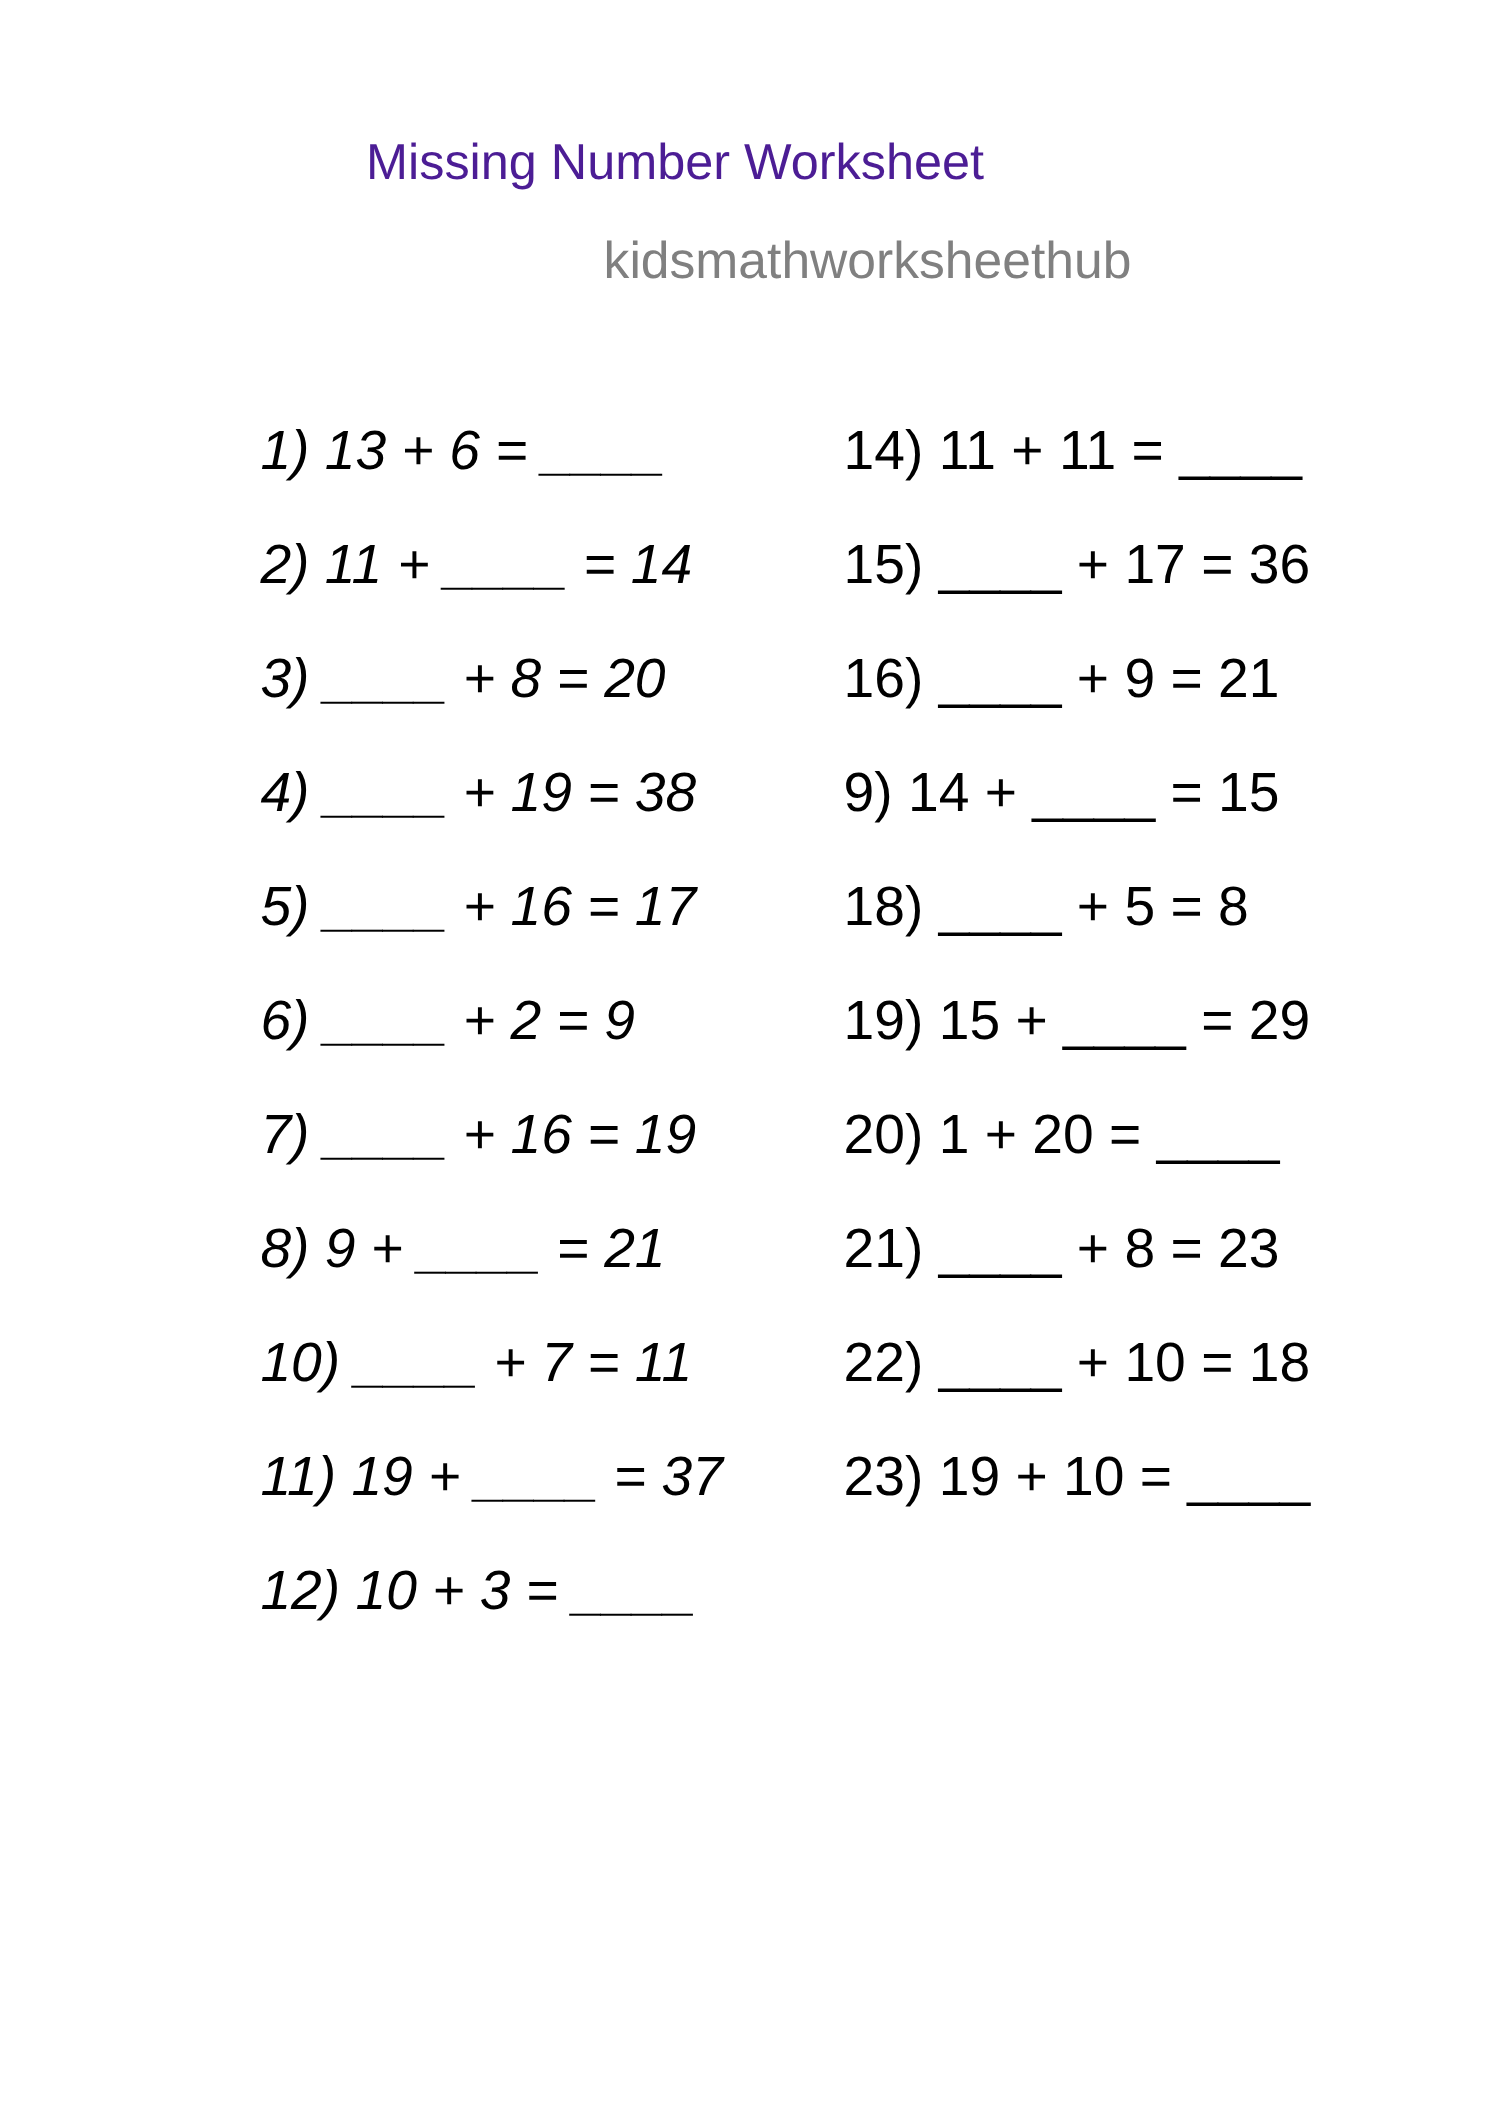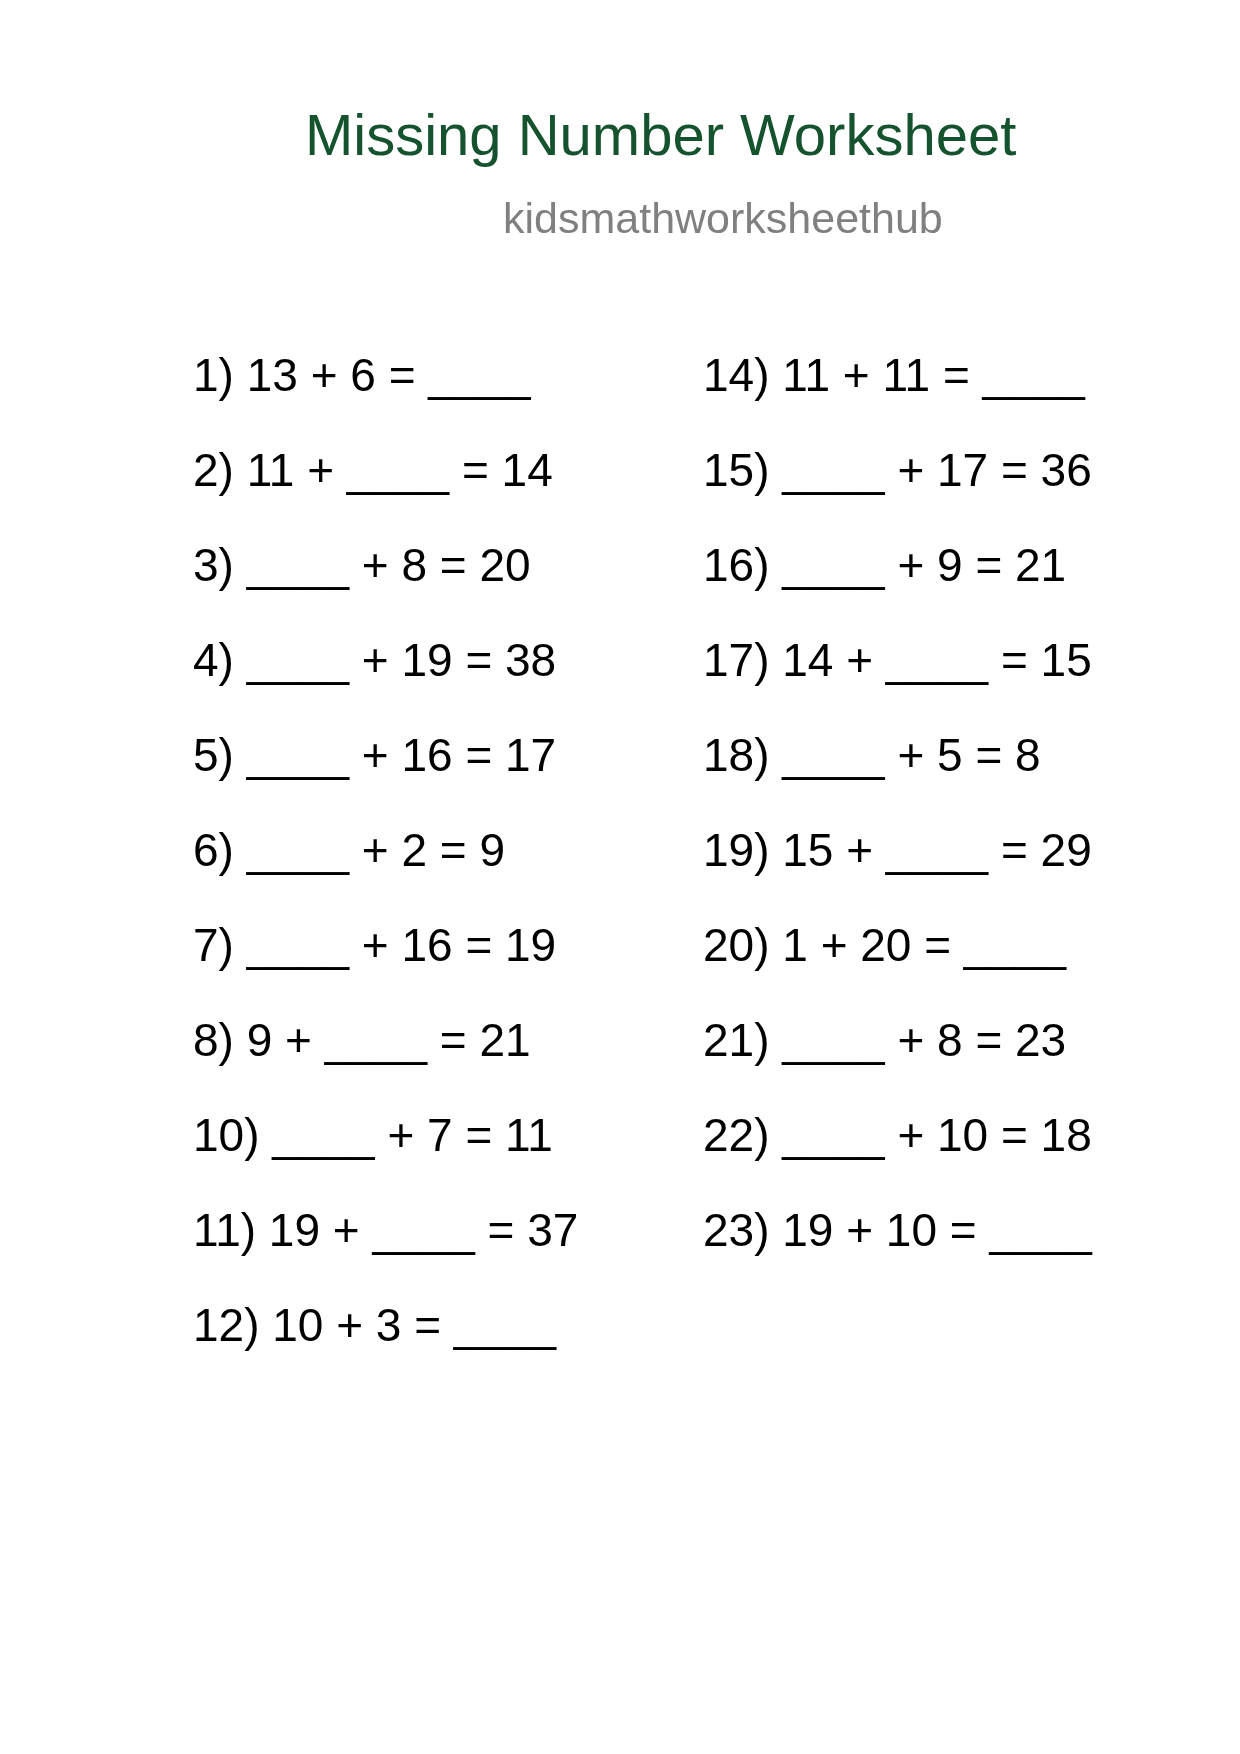--- a/index.html
+++ b/index.html
@@ -1,20 +1,20 @@
 <!DOCTYPE html>
 <html><head>
 <meta charset="utf-8">
 <style>
   html, body { margin: 0; padding: 0; background: #ffffff; }
   body { width: 1240px; height: 1754px; position: relative; overflow: hidden; font-family: "Liberation Sans", sans-serif; color: #000; }
-  .title { position: absolute; left: 305px; top: 106px; font-size: 58px; line-height: 58px; white-space: nowrap; color: #14532d; text-align: center; }
+  .title { position: absolute; left: 305px; top: 106px; font-size: 42px; line-height: 58px; white-space: nowrap; color: #4c1d95; text-align: center; }
   .subtitle { position: absolute; left: 503px; top: 197px; font-size: 43px; line-height: 43px; white-space: nowrap; color: #808080; }
   .col { position: absolute; top: 352px; }
-  .col.left { left: 193px; }
+  .col.left { left: 217px; font-style: italic; }
   .col.right { left: 703px; }
   .problem { height: 95px; font-size: 46px; line-height: 46px; white-space: pre; color: #000; }
 </style>
 </head>
 <body>
 
 <div class="title">Missing Number Worksheet</div>
 <div class="subtitle">kidsmathworksheethub</div>
 
 <div class="col left">
@@ -28,20 +28,20 @@
   <div class="problem">8) 9 + ____ = 21</div>
   <div class="problem">10) ____ + 7 = 11</div>
   <div class="problem">11) 19 + ____ = 37</div>
   <div class="problem">12) 10 + 3 = ____</div>
 </div>
 
 <div class="col right">
   <div class="problem">14) 11 + 11 = ____</div>
   <div class="problem">15) ____ + 17 = 36</div>
   <div class="problem">16) ____ + 9 = 21</div>
-  <div class="problem">17) 14 + ____ = 15</div>
+  <div class="problem">9) 14 + ____ = 15</div>
   <div class="problem">18) ____ + 5 = 8</div>
   <div class="problem">19) 15 + ____ = 29</div>
   <div class="problem">20) 1 + 20 = ____</div>
   <div class="problem">21) ____ + 8 = 23</div>
   <div class="problem">22) ____ + 10 = 18</div>
   <div class="problem">23) 19 + 10 = ____</div>
 </div>
 
 </body></html>

